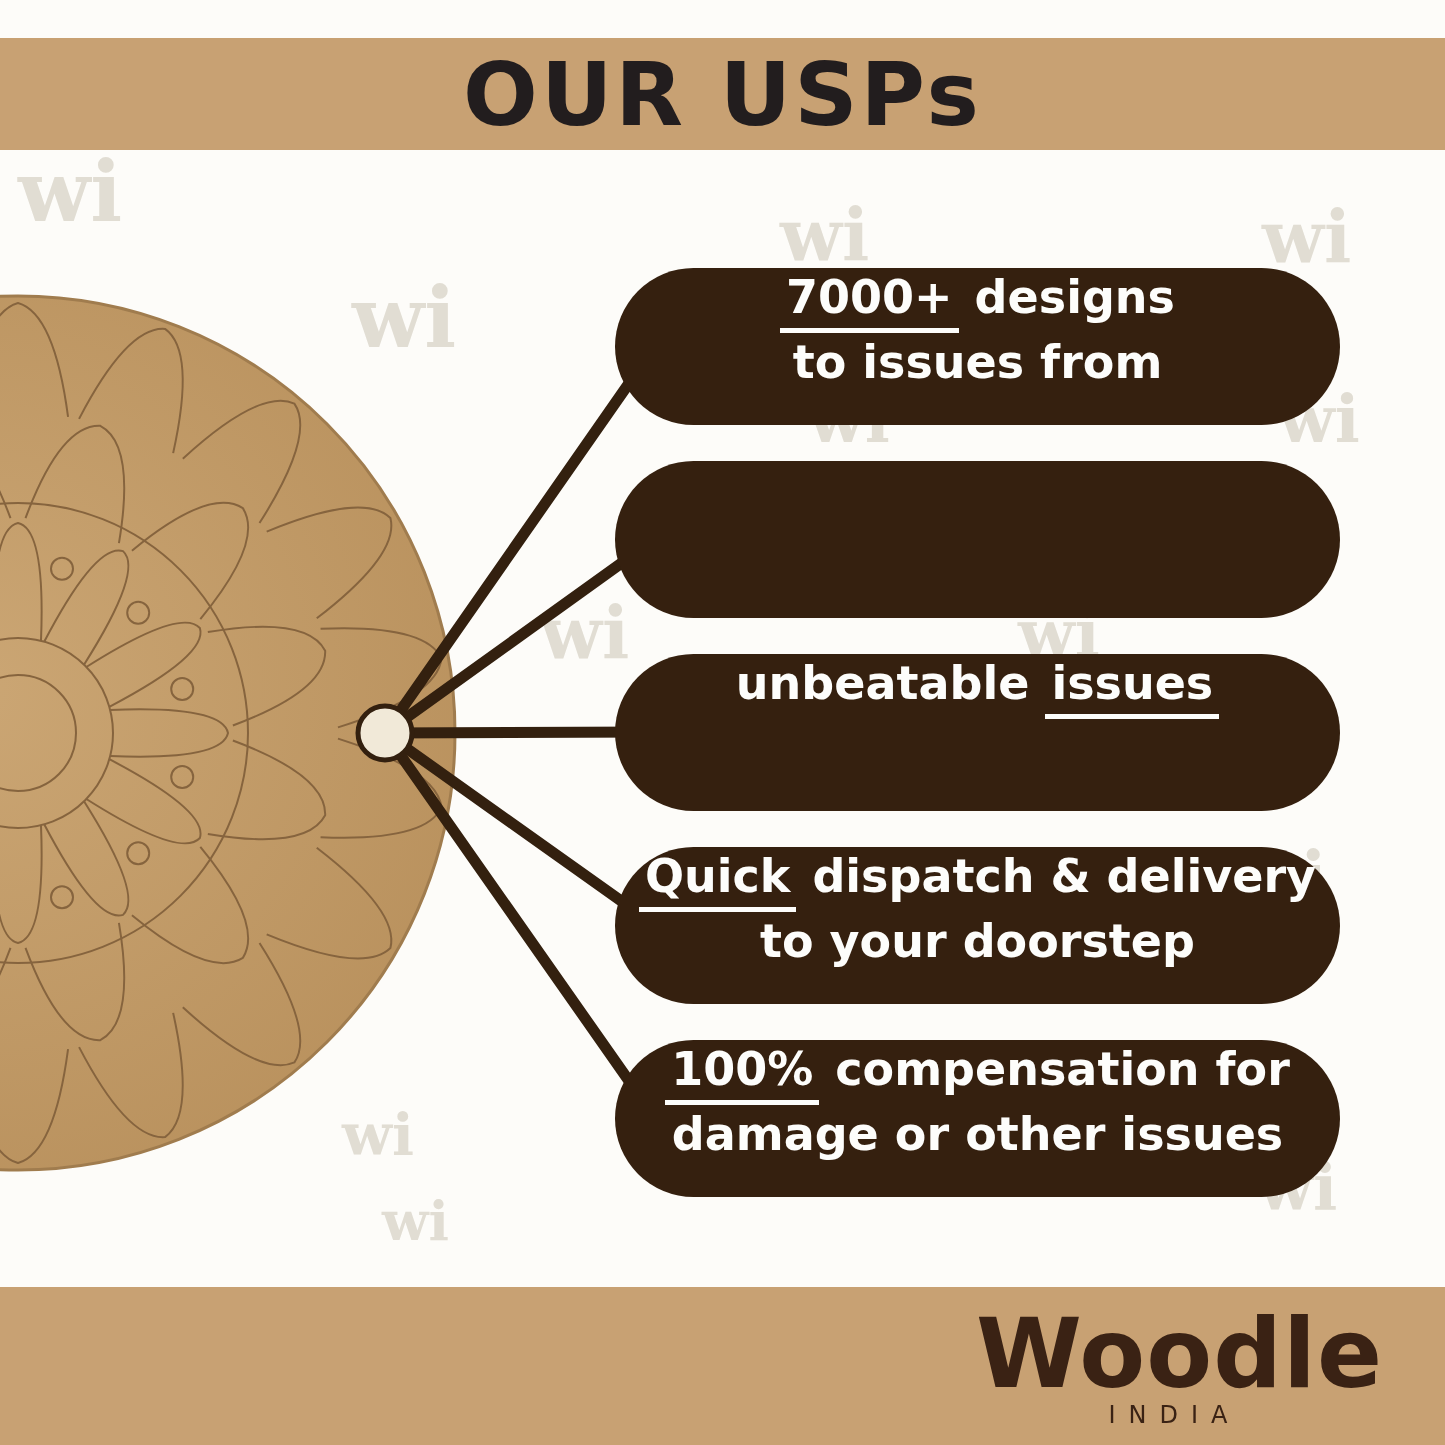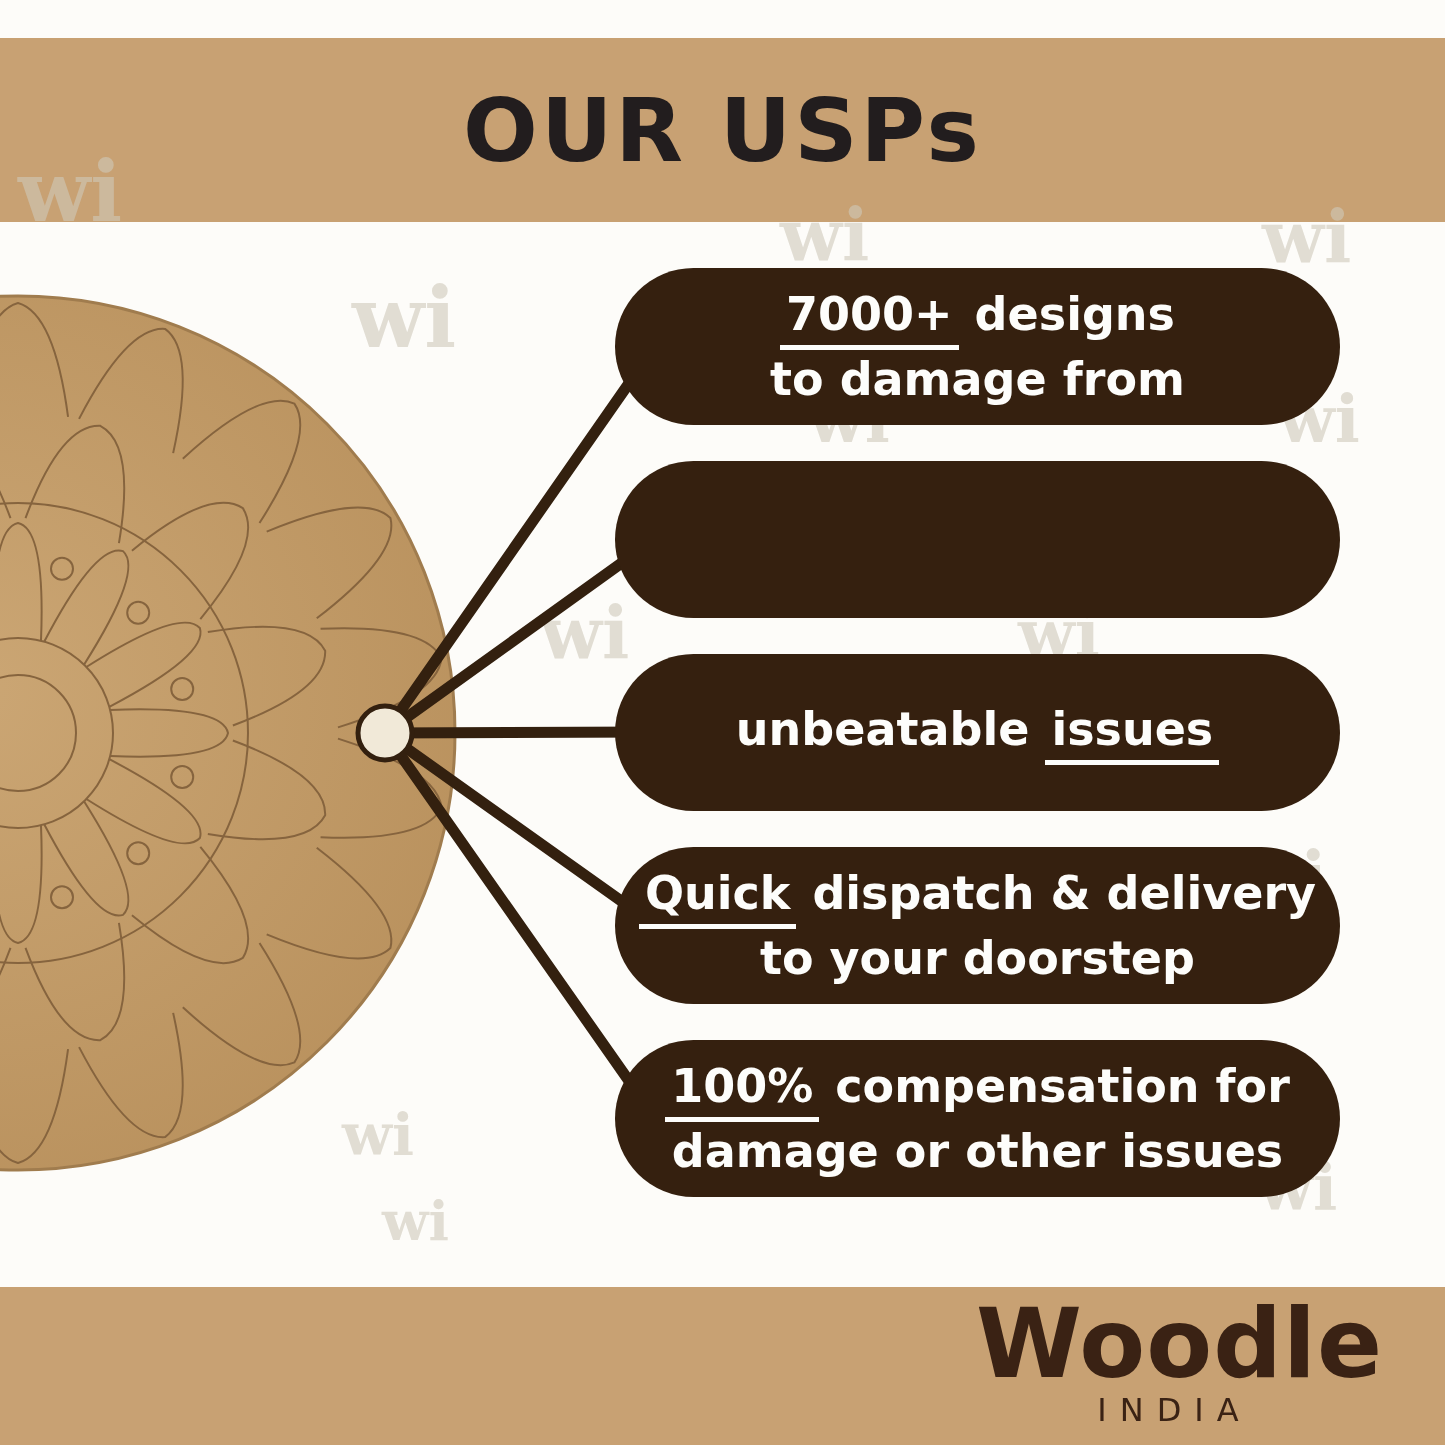--- a/index.html
+++ b/index.html
@@ -1,41 +1,41 @@
 <!DOCTYPE html>
 <html><head>
 <meta charset="utf-8">
 <style>
   html,body{margin:0;padding:0;background:#ffffff;}
   #stage{position:relative;width:1445px;height:1445px;overflow:hidden;background:#fdfcf9;font-family:"DejaVu Sans",sans-serif;}
 
   
   .band{position:absolute;left:0;width:1445px;background:#c8a173;}
-  #top-band{top:38px;height:184px;display:flex;align-items:center;justify-content:center;}
+  #top-band{top:38px;height:112px;display:flex;align-items:center;justify-content:center;}
   #bottom-band{top:1287px;height:158px;}
   #page-title{font-size:88px;font-weight:bold;letter-spacing:3px;color:#221d1e;}
 
   
   #wm-layer{position:absolute;inset:0;z-index:1;pointer-events:none;}
   .wm{position:absolute;font-family:"DejaVu Serif",serif;font-weight:bold;color:#cfc9ba;opacity:.6;line-height:1;}
 
   
   #board-svg{position:absolute;left:0;top:293px;z-index:2;}
   #conn-svg{position:absolute;left:0;top:0;z-index:3;pointer-events:none;}
 
   
   .pill{position:absolute;left:615px;width:725px;height:157px;background:#35200f;border-radius:80px;z-index:4;
-        display:flex;flex-direction:column;align-items:center;justify-content:center;color:#fdfdfb;}
+        display:flex;flex-direction:column;align-items:center;justify-content:flex-start;color:#fdfdfb;}
   .pline{font-size:46px;font-weight:bold;line-height:1.28;text-align:center;white-space:nowrap;}
   .u{display:inline-block;border-bottom:5px solid #fdfdfb;padding:0 6px 1px;}
 
   
   #brand{position:absolute;right:62px;bottom:16px;z-index:5;text-align:center;color:#3a2214;}
   #brand-name{font-size:96px;font-weight:bold;letter-spacing:1px;line-height:1.05;}
-  #brand-country{font-size:32px;letter-spacing:13px;margin-top:-4px;padding-right:10px;}
+  #brand-country{font-size:24px;letter-spacing:13px;margin-top:-4px;padding-right:10px;}
 </style>
 </head>
 <body>
 
 <div id="stage">
 
   <div class="band" id="top-band">
     <div id="page-title">OUR USPs</div>
   </div>
 
@@ -131,21 +131,21 @@
       <line x1="385" y1="733" x2="655" y2="346" stroke="#33200f" stroke-width="11" stroke-linecap="round"></line>
       <line x1="385" y1="733" x2="655" y2="539" stroke="#33200f" stroke-width="11" stroke-linecap="round"></line>
       <line x1="385" y1="733" x2="655" y2="732" stroke="#33200f" stroke-width="11" stroke-linecap="round"></line>
       <line x1="385" y1="733" x2="655" y2="925" stroke="#33200f" stroke-width="11" stroke-linecap="round"></line>
       <line x1="385" y1="733" x2="655" y2="1118" stroke="#33200f" stroke-width="11" stroke-linecap="round"></line>
       <circle cx="385" cy="733" r="27" fill="#f1e9d8" stroke="#33200f" stroke-width="5"></circle>
     </svg>
 
   <div class="pill" style="top:268px">
     <div class="pline"><span></span><span class="u">7000+</span><span> designs</span></div>
-    <div class="pline"><span>to damage from</span><span></span></div>
+    <div class="pline"><span>to issues from</span><span></span></div>
   </div>
 
   <div class="pill" style="top:461px">
   </div>
 
   <div class="pill" style="top:654px">
     <div class="pline"><span>unbeatable </span><span class="u">issues</span><span></span></div>
   </div>
 
   <div class="pill" style="top:847px">

